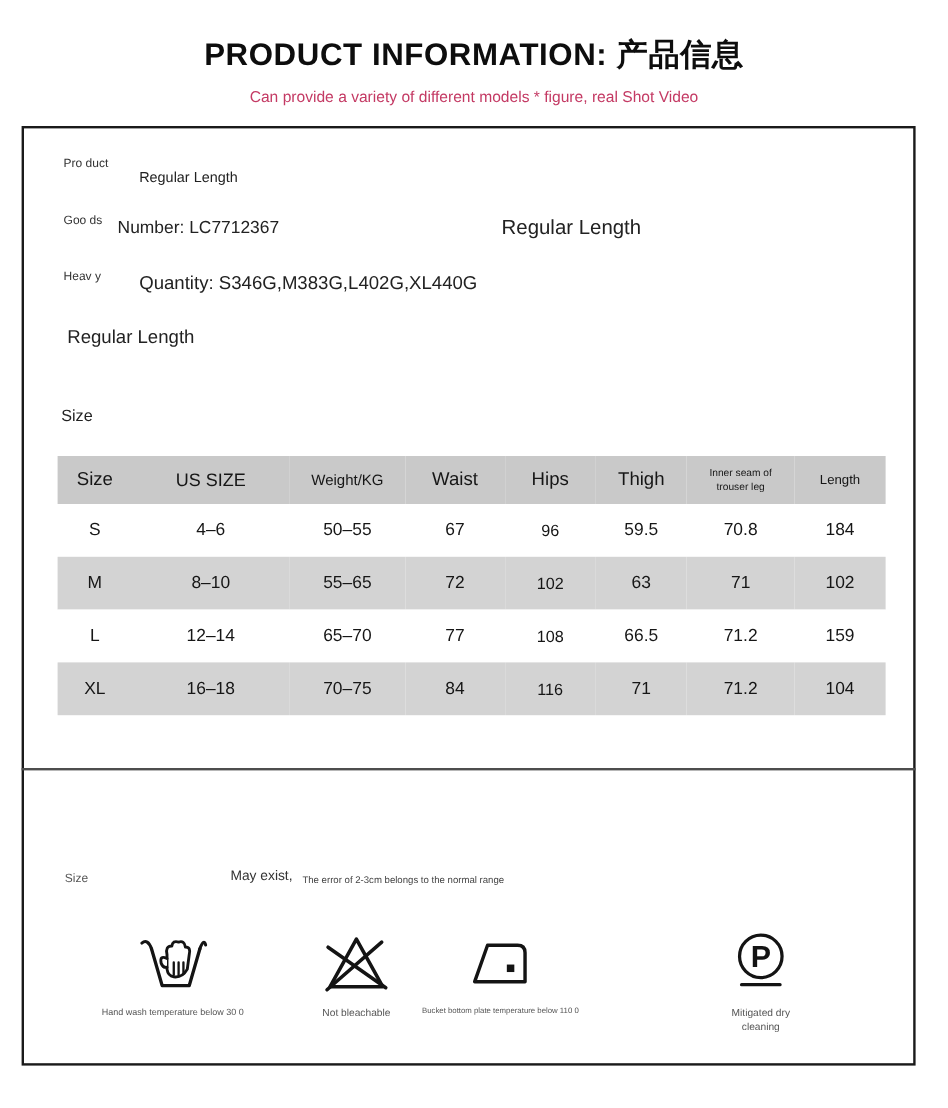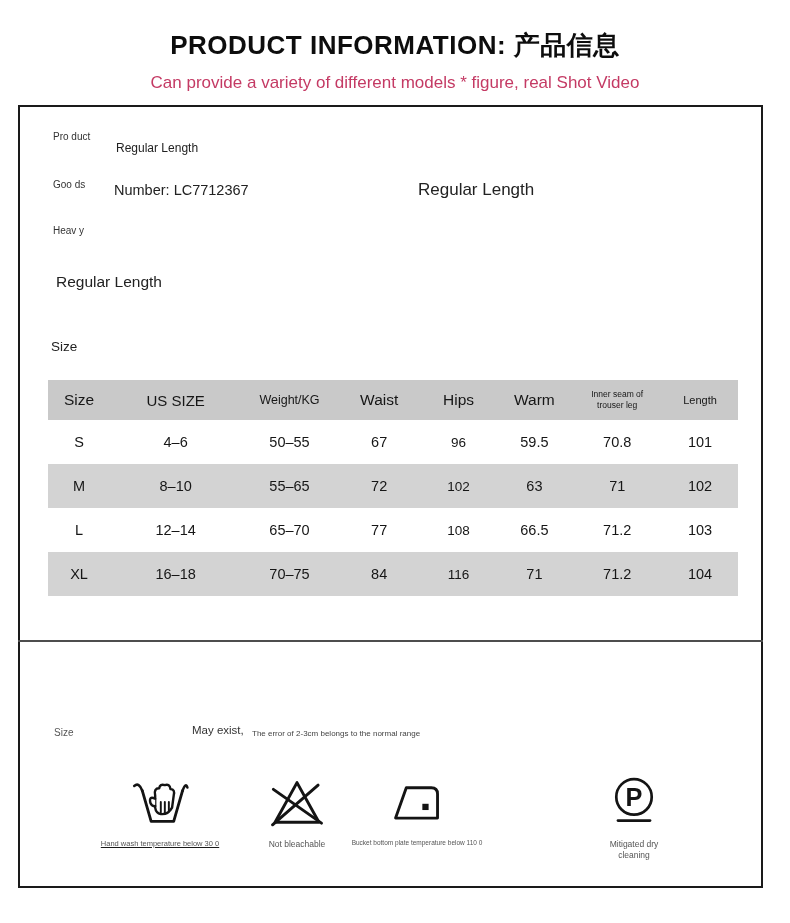--- a/index.html
+++ b/index.html
@@ -10,37 +10,37 @@
   }
 
   
   .page-title{
     position:absolute;top:28px;left:0;width:100%;text-align:center;
     font-size:26px;font-weight:bold;letter-spacing:.5px;color:#0d0d0d;
     white-space:nowrap;
   }
   .page-subtitle{
     position:absolute;top:73px;left:0;width:100%;text-align:center;
-    font-size:17px;color:#c43a64;
+    font-size:13px;color:#c43a64;
   }
 
   
   .panel{
     position:absolute;left:18px;top:105px;width:745px;height:783px;
     border:2px solid #1a1a1a;box-sizing:border-box;background:#fff;
   }
 
   .info-label{
     position:absolute;left:33px;width:40px;
     font-size:10px;line-height:1.25;color:#333;
   }
   .info-value{position:absolute;color:#222;white-space:nowrap;}
 
   .v1{left:96px;top:34px;font-size:12px;}
-  .v2{left:94px;top:75px;font-size:14.5px;text-align:right;}
+  .v2{left:78px;top:75px;font-size:14.5px;text-align:right;}
   .v3{left:96px;top:121px;font-size:15.5px;}
   .fabric{left:396px;top:31px;font-size:14.5px;}
   .fit{left:398px;top:73px;font-size:17px;}
   .length-note{left:36px;top:166px;font-size:15.5px;}
   .size-label{left:31px;top:232px;font-size:13.5px;color:#222;}
 
   
   .table-wrap{position:absolute;left:28px;top:273px;width:690px;}
   table{width:100%;border-collapse:collapse;table-layout:fixed;}
   th,td{text-align:center;vertical-align:middle;padding:0;font-weight:normal;color:#161616;}
@@ -65,21 +65,21 @@
   .warm-title{position:absolute;left:31px;top:579px;font-size:15.5px;color:#222;}
   .tips-size{position:absolute;left:34px;top:620px;font-size:10px;color:#555;}
   .tips-may{position:absolute;left:172px;top:617px;font-size:11.5px;color:#333;}
   .tips-err{position:absolute;left:232px;top:622px;font-size:8px;color:#444;}
 
   
   .care-item{
     position:absolute;top:660px;width:160px;
     display:flex;flex-direction:column;align-items:center;
   }
-  .ci1{left:60px;text-decoration:underline;}.ci2{left:197px;}.ci3{left:317px;}.ci4{left:435px;}.ci5{left:534px;}
+  .ci1{left:44px;}.ci2{left:197px;}.ci3{left:317px;}.ci4{left:435px;}.ci5{left:534px;}
   .icon-box{height:70px;display:flex;align-items:center;justify-content:center;}
   .care-caption{color:#555;text-align:center;line-height:1.35;margin-top:2px;}
   .cc1{font-size:7.5px;white-space:nowrap;}
   .cc2{font-size:8.5px;white-space:nowrap;}
   .cc3{font-size:6.5px;white-space:nowrap;}
   .cc4{font-size:9.5px;white-space:nowrap;}
   .cc5{font-size:8.5px;width:72px;}
   .care-svg{stroke:#141414;fill:none;stroke-linecap:round;stroke-linejoin:round;}
 </style>
 </head>
@@ -91,20 +91,21 @@
 <div class="panel">
 
   <div class="info-label" style="top:24px">Pro duct</div>
   <div class="info-value v1">Regular Length</div>
 
   <div class="info-label" style="top:72px">Goo ds</div>
   <div class="info-value v2">Number: LC7712367</div>
   <div class="info-value fit">Regular Length</div>
 
   <div class="info-label" style="top:118px">Heav y</div>
+  <div class="info-value v3">Quantity: S346G,M383G,L402G,XL440G</div>
 
   <div class="info-value length-note">Regular Length</div>
   <div class="info-value size-label">Size</div>
 
   <div class="table-wrap">
     <table>
       <colgroup>
         <col class="w0">
           <col class="w1">
           <col class="w2">
@@ -114,55 +115,55 @@
           <col class="w6">
           <col class="w7">
       </colgroup>
       <thead>
         <tr>
           <th class="h0">Size</th>
           <th class="h1">US SIZE</th>
           <th class="h2">Weight/KG</th>
           <th class="h3">Waist</th>
           <th class="h4">Hips</th>
-          <th class="h5">Warm</th>
+          <th class="h5">Thigh</th>
           <th class="h6">Inner seam of trouser leg</th>
           <th class="h7">Length</th>
         </tr>
       </thead>
       <tbody>
         <tr>
           <td>S</td>
           <td>4–6</td>
           <td>50–55</td>
           <td>67</td>
           <td class="c4">96</td>
           <td>59.5</td>
           <td>70.8</td>
-          <td>101</td>
+          <td>184</td>
         </tr>
         <tr>
           <td>M</td>
           <td>8–10</td>
           <td>55–65</td>
           <td>72</td>
           <td class="c4">102</td>
           <td>63</td>
           <td>71</td>
           <td>102</td>
         </tr>
         <tr>
           <td>L</td>
           <td>12–14</td>
           <td>65–70</td>
           <td>77</td>
           <td class="c4">108</td>
           <td>66.5</td>
           <td>71.2</td>
-          <td>103</td>
+          <td>159</td>
         </tr>
         <tr>
           <td>XL</td>
           <td>16–18</td>
           <td>70–75</td>
           <td>84</td>
           <td class="c4">116</td>
           <td>71</td>
           <td>71.2</td>
           <td>104</td>

